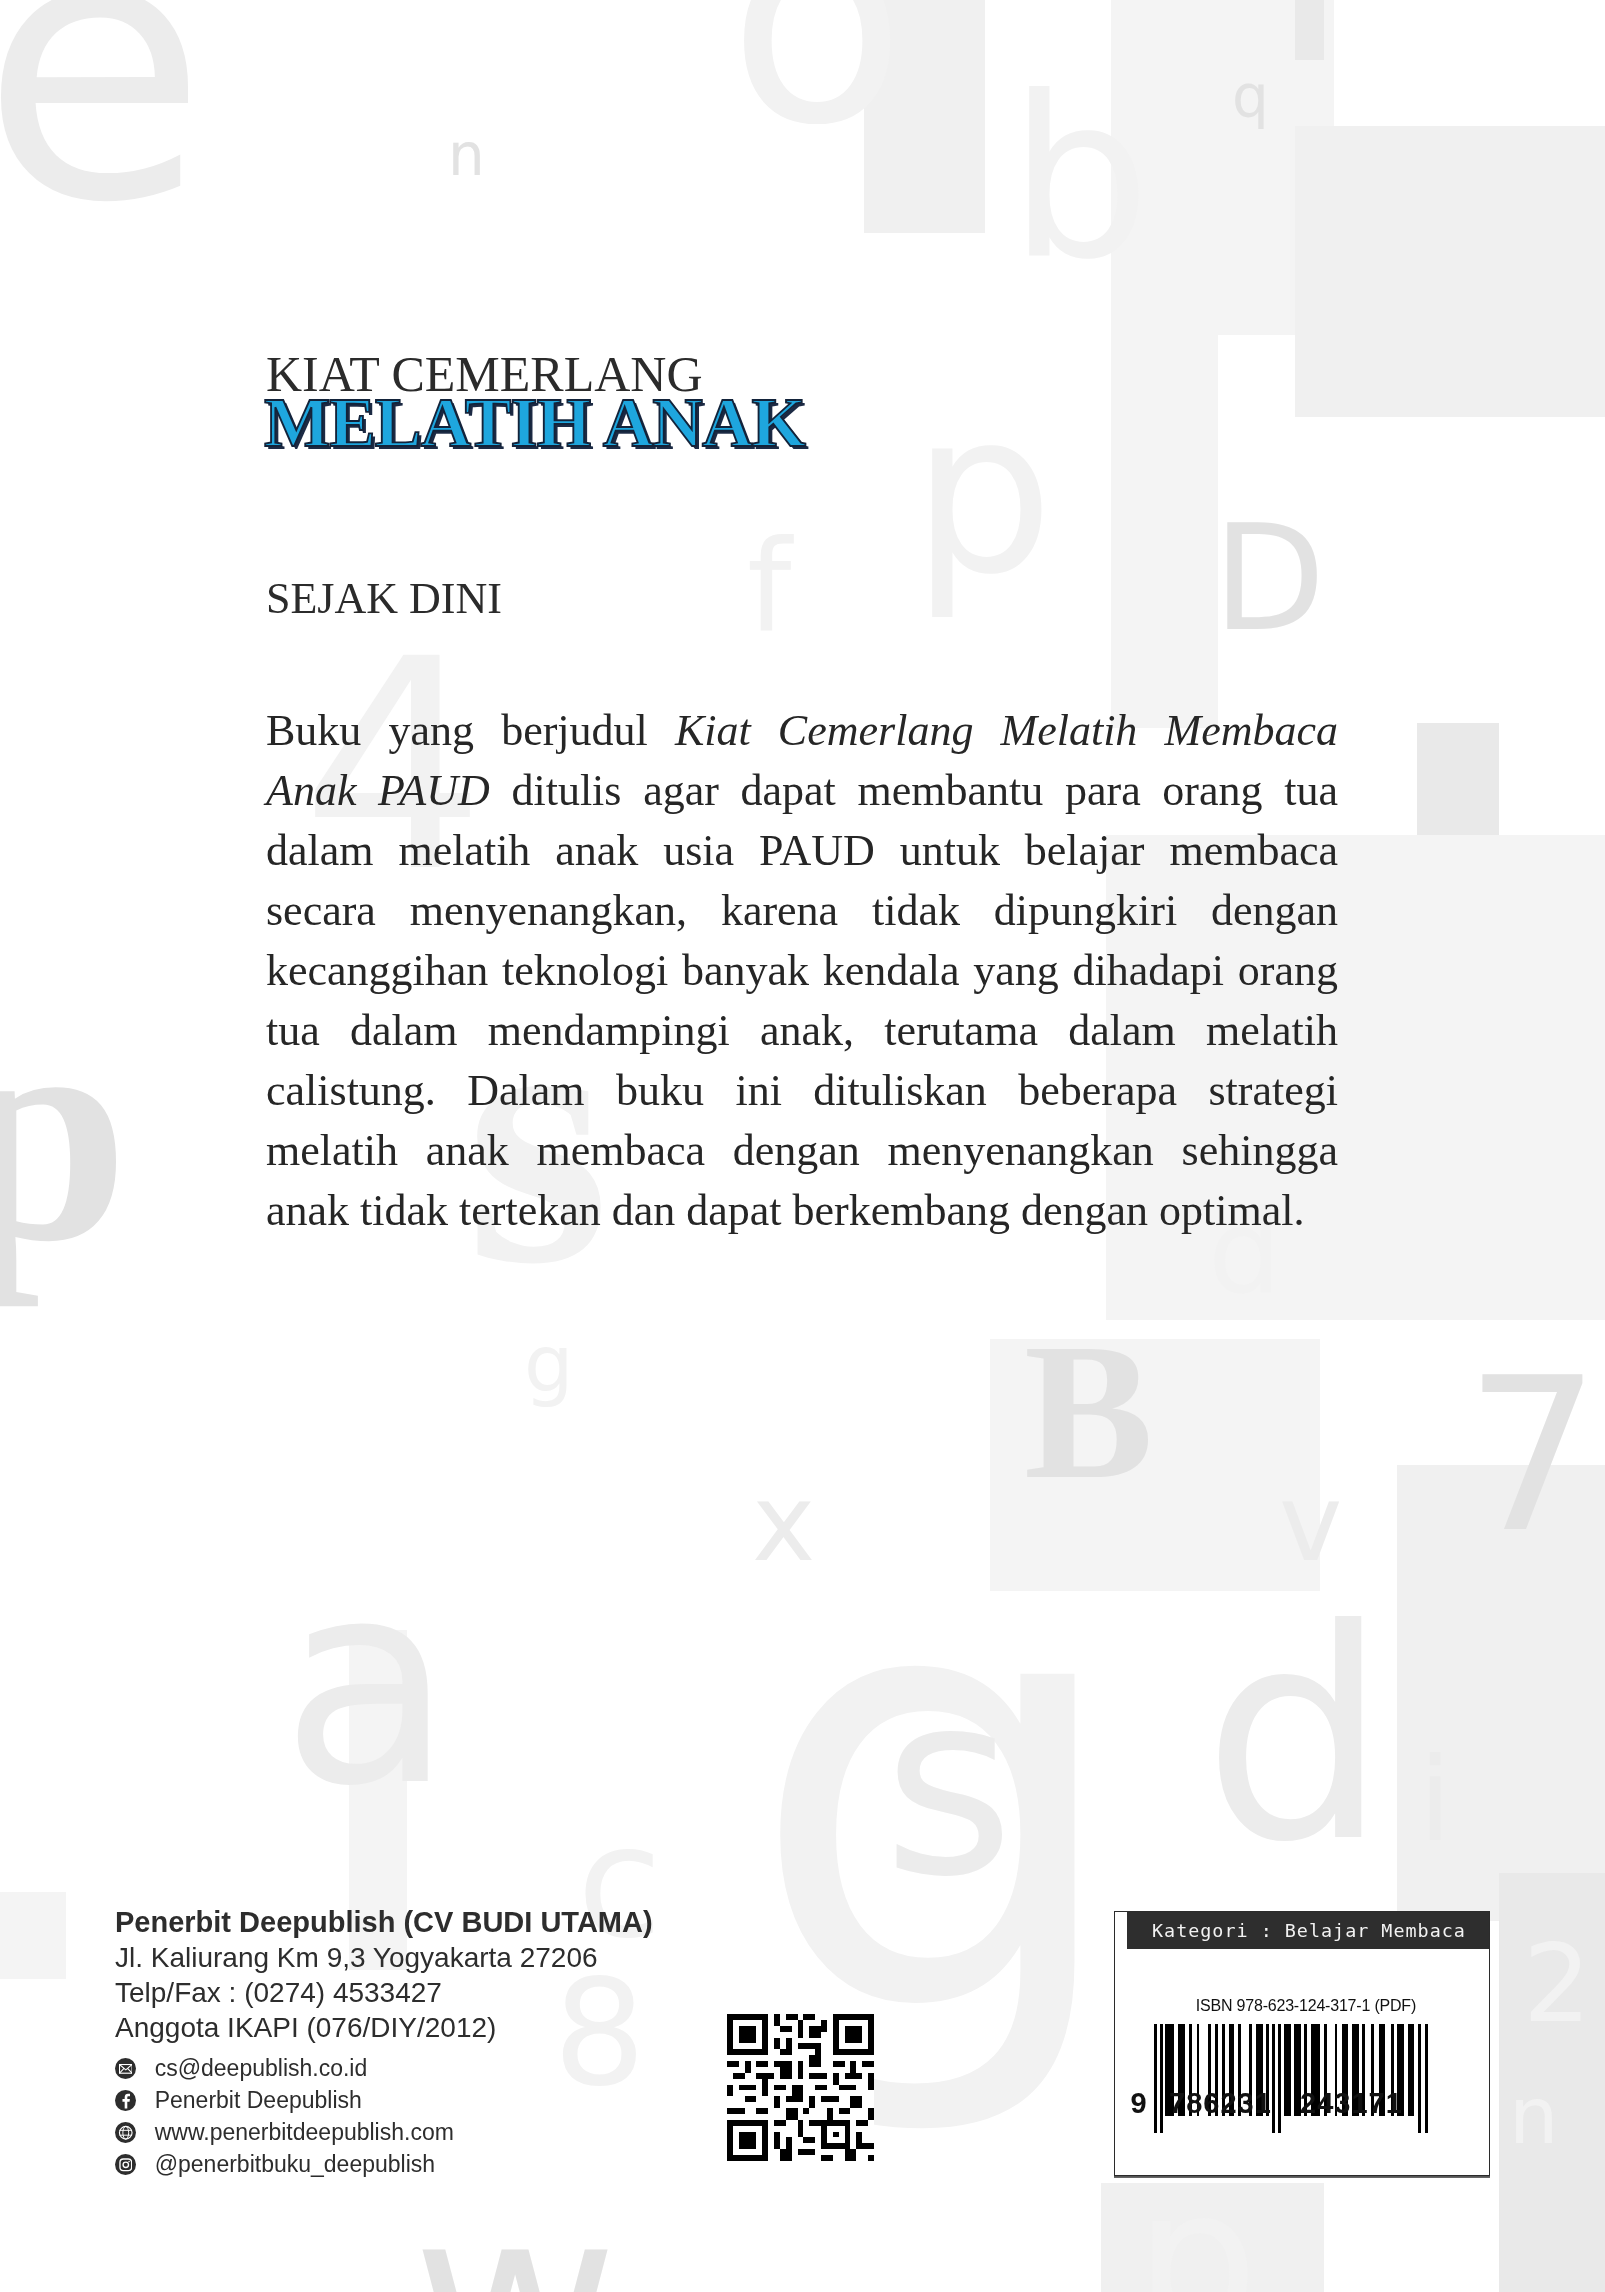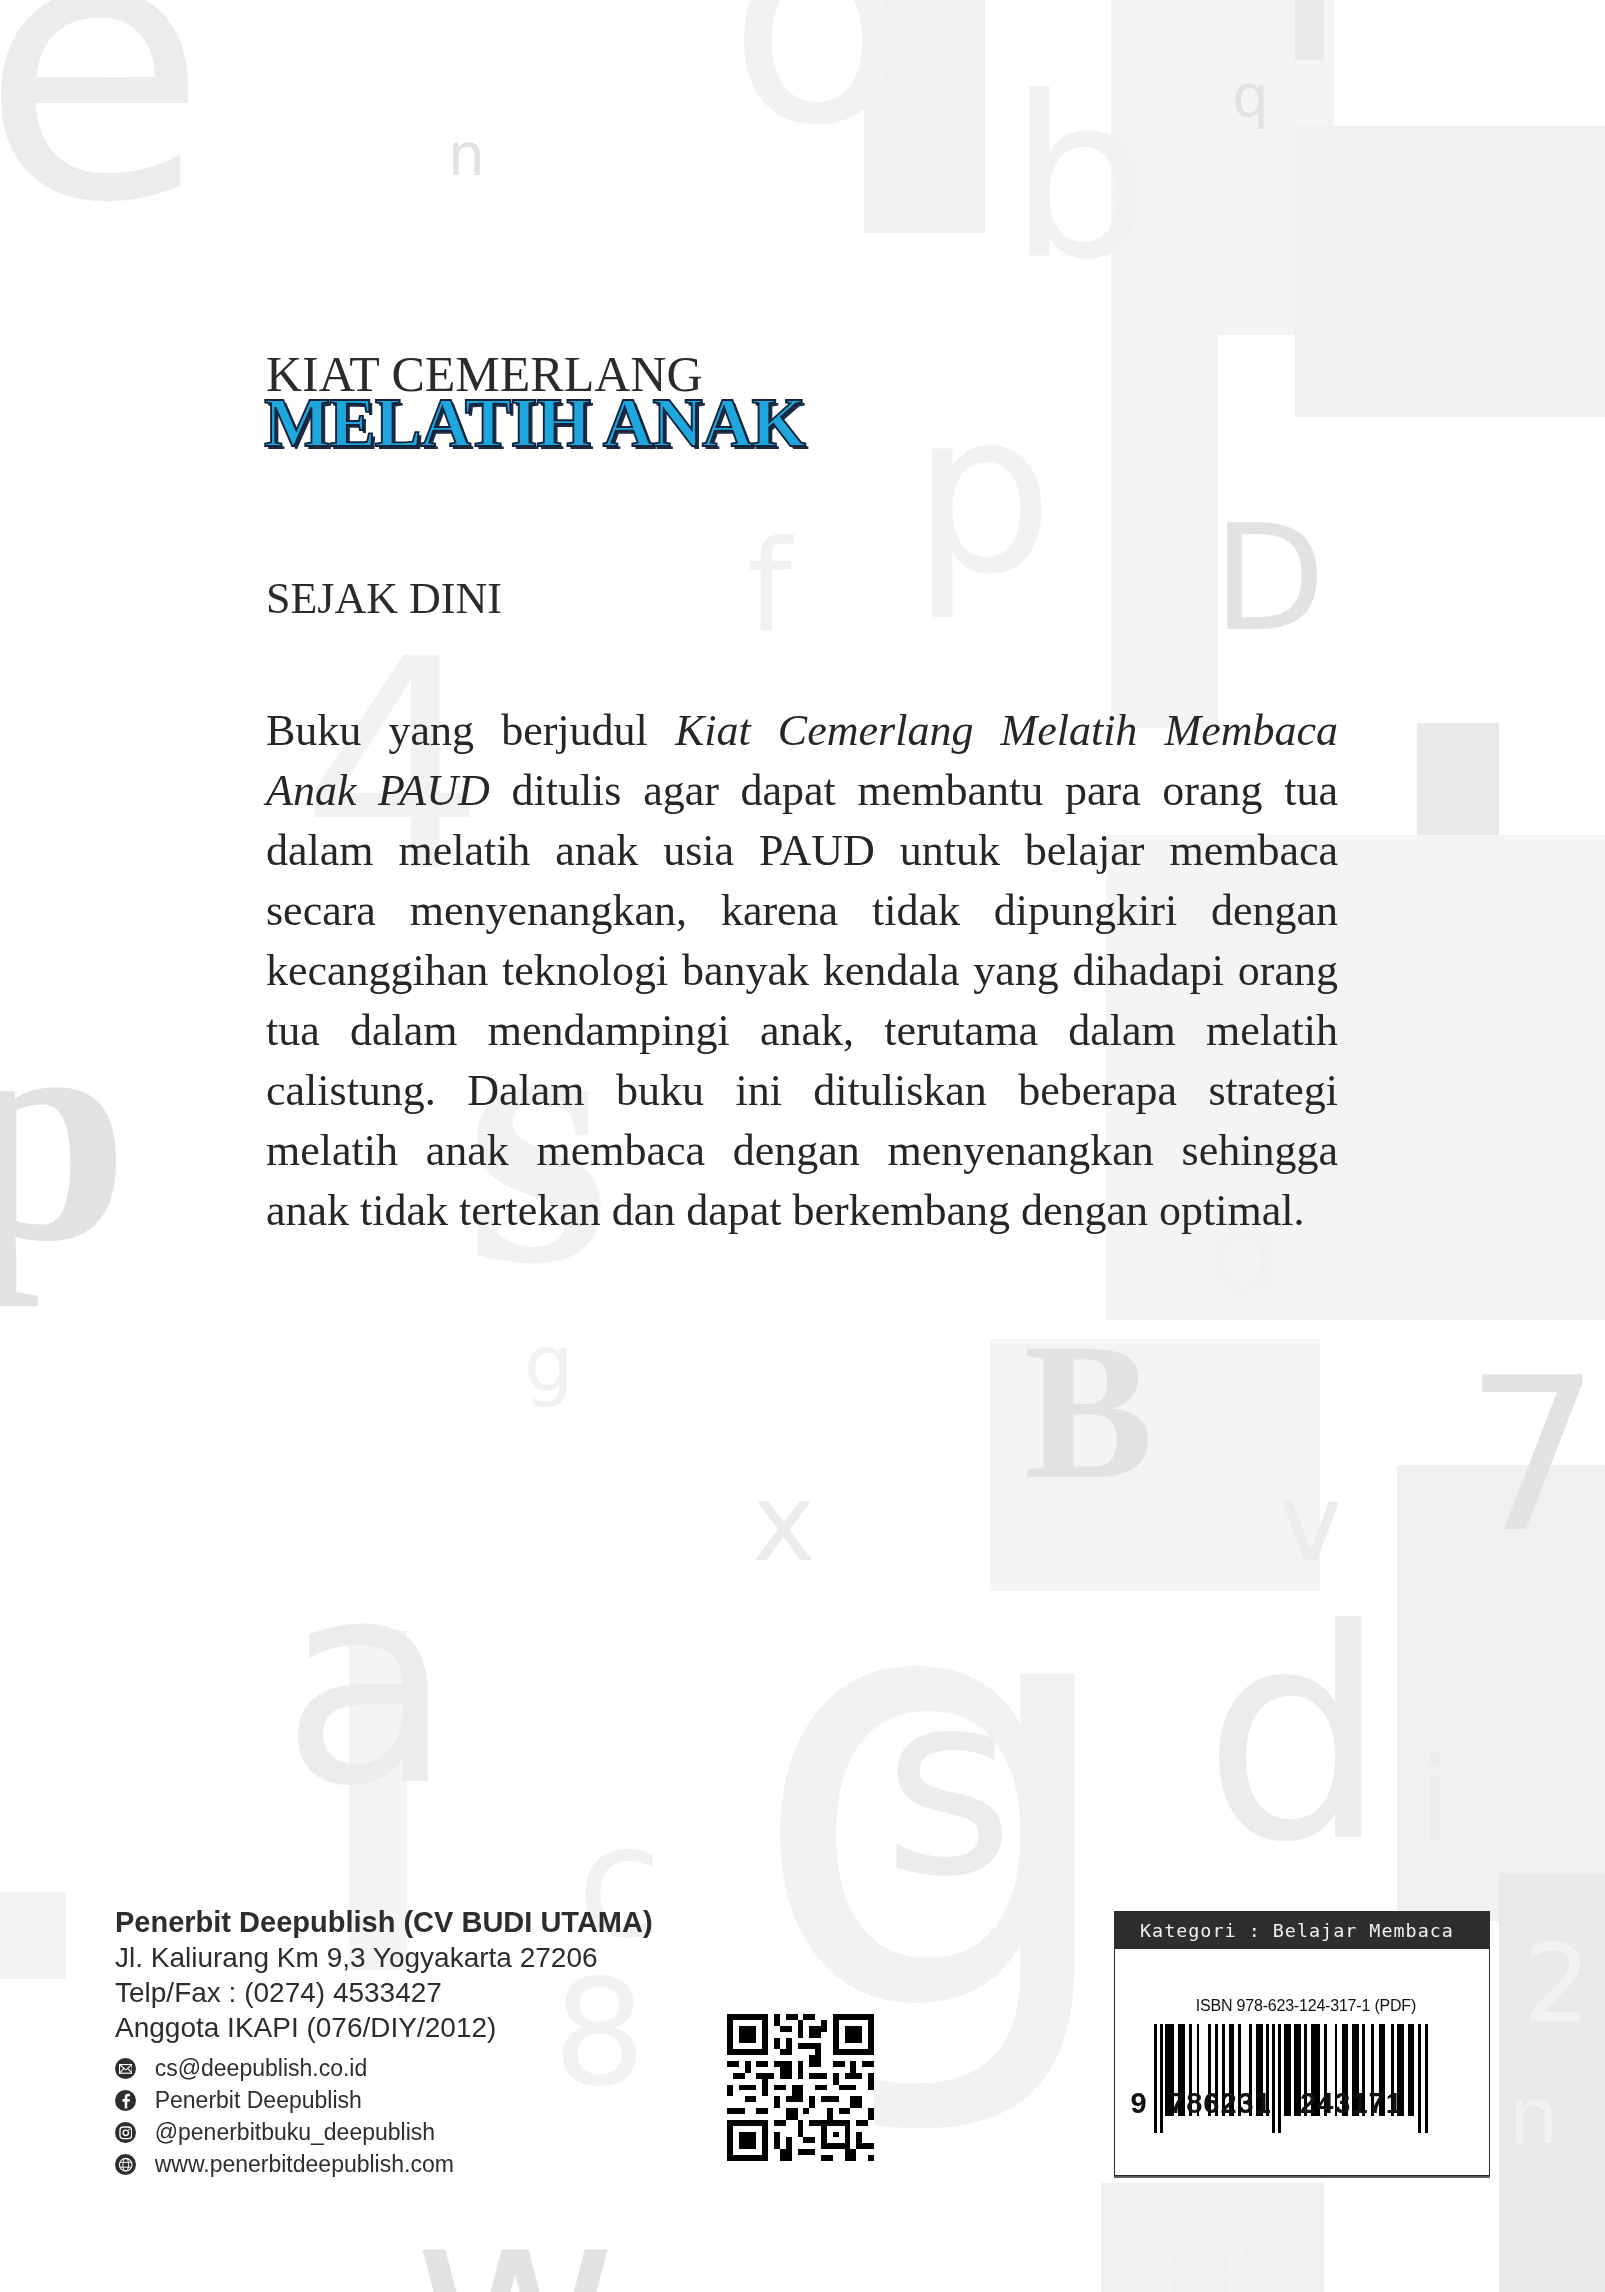--- a/index.html
+++ b/index.html
@@ -72,21 +72,21 @@
 
   
   .isbnbox {
     position: absolute; left: 1114px; top: 1911px; width: 376px; height: 265px;
     border: 1.9px solid #2b2b2b; background: #fff; box-sizing: border-box;
     box-shadow: 0 1.9px 0 #555;
   }
   .cat {
     height: 37px; background: #2e2e2e; color: #f2f2f2;
     font-family: "DejaVu Sans Mono", monospace; font-size: 18.4px; letter-spacing: 1px;
-    display: flex; align-items: center; padding-left: 25px; box-sizing: border-box;
+    display: flex; align-items: center; padding-left: 25px; box-sizing: border-box; margin-left: 12px;
   }
   .isbn-label {
     position: absolute; top: 85px; left: 0; right: 0; text-align: center;
     font-family: "Liberation Sans", sans-serif; font-size: 16px; color: #111;
     padding-left: 7.8px; letter-spacing: -0.2px;
   }
   .barcode { position: absolute; left: 31px; top: 112px; }
   .digits {
     position: absolute; top: 175px; left: 0; width: 100%;
     font-family: "Liberation Sans", sans-serif; font-weight: bold; font-size: 29px; color: #111;
@@ -168,38 +168,38 @@
       <div class="contact">
         <span class="cicon">
           <svg width="9.7" height="15.5" viewBox="0 0 10 16">
               <path d="M6.5 16 V9 H8.8 L9.2 6.3 H6.5 V4.6 C6.5 3.8 6.8 3.3 7.9 3.3 H9.3 V0.9 C9 0.9 8.2 0.8 7.2 0.8 C5.2 0.8 3.8 2 3.8 4.3 V6.3 H1.5 V9 H3.8 V16 Z" fill="#fff"></path>
             </svg>
         </span>
         <span>Penerbit Deepublish</span>
       </div>
       <div class="contact">
         <span class="cicon">
-          <svg width="13.6" height="13.6" viewBox="0 0 14 14">
-              <rect x="1" y="1" width="12" height="12" rx="3.5" fill="none" stroke="#fff" stroke-width="1.4"></rect>
-              <circle cx="7" cy="7" r="2.8" fill="none" stroke="#fff" stroke-width="1.4"></circle>
-              <circle cx="10.4" cy="3.6" r="0.8" fill="#fff"></circle>
-            </svg>
-        </span>
-        <span>@penerbitbuku_deepublish</span>
-      </div>
-      <div class="contact">
-        <span class="cicon">
           <svg width="15.5" height="15.5" viewBox="0 0 16 16">
               <circle cx="8" cy="8" r="6.5" fill="none" stroke="#fff" stroke-width="1.2"></circle>
               <ellipse cx="8" cy="8" rx="3" ry="6.5" fill="none" stroke="#fff" stroke-width="1"></ellipse>
               <line x1="1.5" y1="5.5" x2="14.5" y2="5.5" stroke="#fff" stroke-width="1"></line>
               <line x1="1.5" y1="10.5" x2="14.5" y2="10.5" stroke="#fff" stroke-width="1"></line>
             </svg>
         </span>
         <span>www.penerbitdeepublish.com</span>
+      </div>
+      <div class="contact">
+        <span class="cicon">
+          <svg width="13.6" height="13.6" viewBox="0 0 14 14">
+              <rect x="1" y="1" width="12" height="12" rx="3.5" fill="none" stroke="#fff" stroke-width="1.4"></rect>
+              <circle cx="7" cy="7" r="2.8" fill="none" stroke="#fff" stroke-width="1.4"></circle>
+              <circle cx="10.4" cy="3.6" r="0.8" fill="#fff"></circle>
+            </svg>
+        </span>
+        <span>@penerbitbuku_deepublish</span>
       </div>
     </div>
   </div>
 
   <div class="qr">
     <svg width="147" height="147" viewBox="0 0 25 25" shape-rendering="crispEdges">
       <rect width="25" height="25" fill="#fff"></rect>
       <g fill="#000">
 
         <path d="M0 0h7v7h-7zM1 1v5h5v-5zM2 2h3v3h-3z" fill-rule="evenodd"></path>

